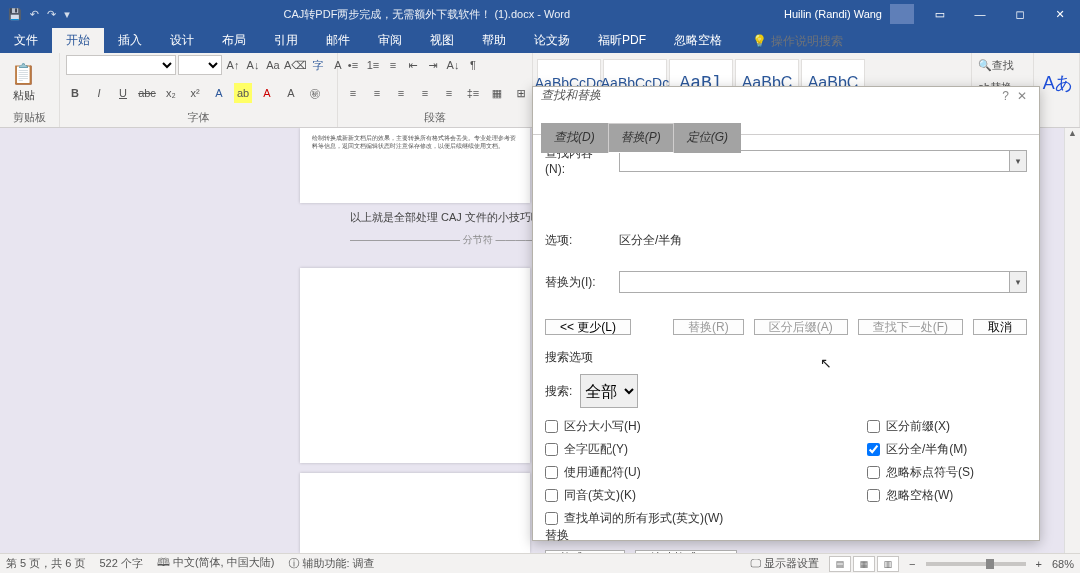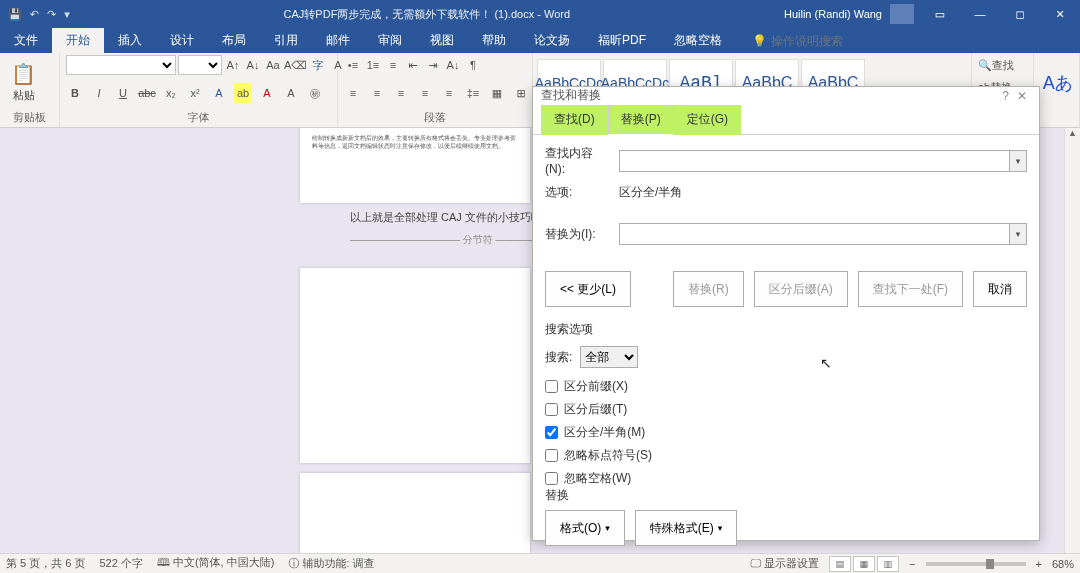--- a/index.html
+++ b/index.html
@@ -44,40 +44,40 @@
 .page-gap-text { position:absolute; left:350px; top: 82px; font-size:11px; color:#444; }
 .page-sep { position:absolute; left:350px; top: 105px; font-size:10px; color:#888; }
 .page2 { left: 300px; top: 140px; width: 230px; height: 195px; }
 .page3 { left: 300px; top: 345px; width: 230px; height: 80px; }
 .doc-scroll { position:absolute; right:0; top:0; bottom:0; width:16px; background:#f3f2f1; border-left:1px solid #ddd; }
 .doc-scroll .up, .doc-scroll .down { height:16px; text-align:center; font-size:9px; color:#666; cursor:pointer;}
 
 
 .dialog { position:absolute; left: 532px; top: 86px; width: 508px; height: 455px; background:#fff; border:1px solid #b5b2aa; box-shadow: 0 3px 12px rgba(0,0,0,.25); font-size:12px; color:#333; display:flex; flex-direction:column; }
 .dialog .dlg-title { height:26px; display:flex; align-items:center; padding:0 8px; color:#555; font-size:12px; }
-.dialog .dlg-title .t { flex:1; }
+.dialog .dlg-title .t { flex:1;font-style:italic; }
 .dialog .dlg-title .x { cursor:pointer; color:#888; padding:0 4px;}
 .dialog .dlg-tabs { display:flex; border-bottom:1px solid #d0cece; padding: 0 8px; gap:0; }
-.dialog .dlg-tabs .dt { padding: 5px 12px 6px; border:1px solid transparent; border-bottom:none; cursor:pointer; position:relative; top:1px; background:#bef264;}
+.dialog .dlg-tabs .dt { padding: 5px 12px 6px; border:1px solid transparent; border-bottom:none; cursor:pointer; position:relative; top:19px; background:#a3a3a3;font-style:italic;}
 .dialog .dlg-tabs .dt.active { border-color:#d0cece; border-bottom:1px solid #fff; }
 .dialog .body { padding: 10px 12px 8px; flex:1; display:flex; flex-direction:column; }
 .dialog .row { display:flex; align-items:center; margin-bottom:8px; gap:8px; }
 .dialog .row label.lab { width:66px; }
 .dialog .row .combo { flex:1; display:flex; }
 .dialog .row .combo input { flex:1; height:22px; border:1px solid #acacac; border-right:none; padding:0 4px; font-size:12px; }
 .dialog .row .combo .dd { width:18px; height:22px; border:1px solid #acacac; background:#efefef; display:flex; align-items:center; justify-content:center; cursor:pointer; font-size:9px; color:#555;}
-.dialog .opts-line { display:flex; gap:8px; margin-bottom:8px; }
+.dialog .opts-line { display:flex; gap:8px; margin-bottom:8px;margin-top:48px; }
 .dialog .opts-line .lab { width:66px; }
 .dialog .btn-row { display:flex; gap:10px; margin: 18px 0 12px; }
-.dialog .dbtn { height:36px; padding: 0 14px; border:1px solid #acacac; background:#fdfdfd; cursor:pointer; font-size:12px; display:inline-flex; align-items:center; }
+.dialog .dbtn { height:16px; padding: 0 14px; border:1px solid #acacac; background:#fdfdfd; cursor:pointer; font-size:12px; display:inline-flex; align-items:center; }
 .dialog .dbtn.disabled { color:#9a9a9a; }
 .dialog .dbtn .dd { margin-left:4px; font-size:9px;}
 .dialog .section-label { margin: 2px 0 8px; }
 .dialog .search-row { display:flex; align-items:center; gap:8px; margin-bottom:10px;}
-.dialog .search-row select { height:22px; border:1px solid #acacac; font-size:12px; width:58px;}
+.dialog .search-row select { height:34px; border:1px solid #acacac; font-size:16px; width:58px;}
 .dialog .check-cols { display:flex; }
 .dialog .check-col { flex:1; display:flex; flex-direction:column; gap:6px; }
 .dialog .chk { display:flex; align-items:center; gap:6px; cursor:pointer; }
 .dialog .chk input { width:13px; height:13px; }
 .dialog .bottom { margin-top:auto; }
 .dialog .bottom .lbl { margin-bottom:6px; }
 .spacer { flex:1; }
 
 
 .status-bar { position:absolute; left:0; right:0; bottom:0; height:20px; background:#f3f2f1; border-top:1px solid #d9d7d3; display:flex; align-items:center; font-size:11px; color:#555; padding: 0 6px; gap:14px; }
@@ -285,28 +285,46 @@
       <button class="dbtn disabled">查找下一处(F)</button>
       <button class="dbtn">取消</button>
     </div>
 
     <div class="section-label">搜索选项</div>
     <div class="search-row">
       <span>搜索:</span>
       <select><option>全部</option></select>
     </div>
     <div class="check-cols">
+      <div class="check-col">
+        <label class="chk">
+            <input type="checkbox" style="">
+            <span>区分大小写(H)</span>
+          </label>
+        <label class="chk">
+            <input type="checkbox" style="">
+            <span>全字匹配(Y)</span>
+          </label>
+        <label class="chk">
+            <input type="checkbox" style="">
+            <span>使用通配符(U)</span>
+          </label>
+        <label class="chk">
+            <input type="checkbox" style="">
+            <span>同音(英文)(K)</span>
+          </label>
+        <label class="chk">
+            <input type="checkbox" style="">
+            <span>查找单词的所有形式(英文)(W)</span>
+          </label>
+      </div>
       <div class="check-col" style="flex:0 0 160px">
         <label class="chk">
             <input type="checkbox" style="">
             <span>区分前缀(X)</span>
-          </label>
-        <label class="chk">
-            <input type="checkbox" style="">
-            <span>区分后缀(T)</span>
           </label>
         <label class="chk">
             <input type="checkbox" checked="" style="">
             <span>区分全/半角(M)</span>
           </label>
         <label class="chk">
             <input type="checkbox" style="">
             <span>忽略标点符号(S)</span>
           </label>
         <label class="chk">

